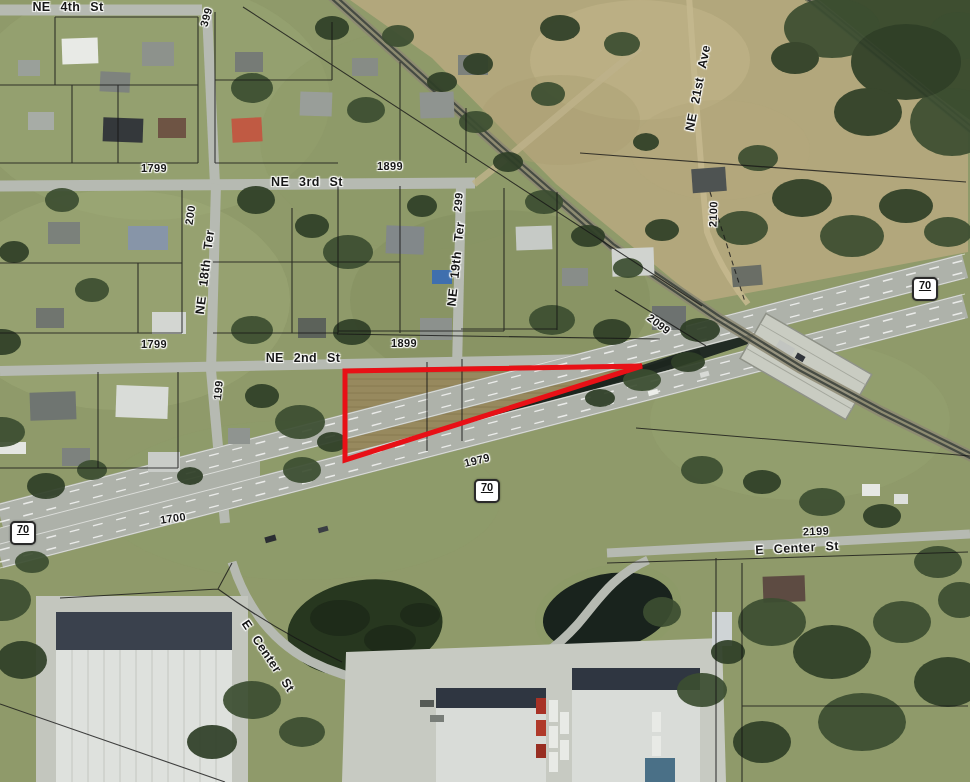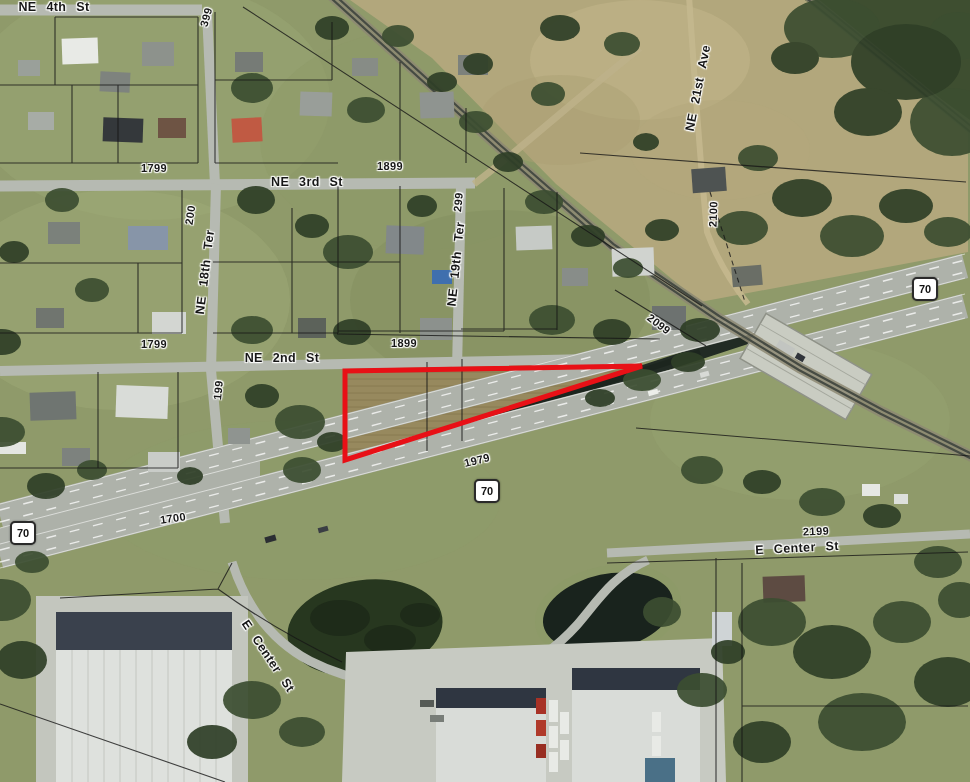--- a/index.html
+++ b/index.html
@@ -6,23 +6,23 @@
   .map{position:relative;width:970px;height:782px;overflow:hidden;background:#8f9a6a;
        font-family:"Liberation Sans",sans-serif;}
   .map svg{position:absolute;left:0;top:0;}
   .lbl{position:absolute;font:bold 11px "Liberation Sans",sans-serif;color:#171717;
        white-space:nowrap;letter-spacing:.4px;z-index:5;
        text-shadow:-1px -1px 1px rgba(255,255,255,.95),1px -1px 1px rgba(255,255,255,.95),
                    -1px 1px 1px rgba(255,255,255,.95),1px 1px 1px rgba(255,255,255,.95),
                    0 0 3px rgba(255,255,255,.85);}
   .lbl.street{font-size:12.5px;word-spacing:6px;}
   .shield{position:absolute;width:22px;height:20px;background:#fff;border:2px solid #2a2a2a;
-          border-radius:5px;display:flex;align-items:center;justify-content:center;
+          border-radius:5px;display:flex;justify-content:center;
           font:bold 11px "Liberation Sans",sans-serif;color:#111;z-index:6;
-          transform:translate(-50%,-50%);box-shadow:0 0 2px rgba(0,0,0,.45);}
+          transform:translate(-50%,-50%);box-shadow:0 0 2px rgba(0,0,0,.45);text-decoration:underline;}
 </style>
 </head>
 <body>
 
 <div class="map">
 <svg width="970" height="782" viewBox="0 0 970 782">
 
   <g>
     <rect x="0" y="0" width="970" height="782" fill="#8f9a6a"></rect>
     <ellipse cx="150" cy="100" rx="180" ry="120" fill="#9aa573" opacity=".5"></ellipse>
@@ -291,23 +291,23 @@
              M0,704 L225,782
              M218,589 C258,618 300,642 342,662"></path>
     <path d="M710,192 L745,302" stroke-dasharray="5 4"></path>
   </g>
 
   <g>
     <polygon fill="none" stroke="#e81016" stroke-width="5" stroke-linejoin="miter" points="345,371 642,366 345,460"></polygon>
   </g>
 </svg>
 
-  <span class="lbl street" style="left:54px;top:7px;transform:translate(-50%,-50%)">NE 4th St</span>
+  <span class="lbl street" style="left:68px;top:7px;transform:translate(-50%,-50%)">NE 4th St</span>
   <span class="lbl street" style="left:307px;top:182px;transform:translate(-50%,-50%)">NE 3rd St</span>
-  <span class="lbl street" style="left:282px;top:358px;transform:translate(-50%,-50%)">NE 2nd St</span>
+  <span class="lbl street" style="left:303px;top:358px;transform:translate(-50%,-50%)">NE 2nd St</span>
   <span class="lbl street" style="left:205px;top:272px;transform:translate(-50%,-50%) rotate(-83deg)">NE 18th Ter</span>
   <span class="lbl street" style="left:456px;top:264px;transform:translate(-50%,-50%) rotate(-84deg)">NE 19th Ter</span>
   <span class="lbl street" style="left:698px;top:88px;transform:translate(-50%,-50%) rotate(-79deg)">NE 21st Ave</span>
   <span class="lbl street" style="left:797px;top:548px;transform:translate(-50%,-50%) rotate(-3deg)">E Center St</span>
   <span class="lbl street" style="left:268px;top:656px;transform:translate(-50%,-50%) rotate(56deg)">E Center St</span>
 
   <span class="lbl num" style="left:206px;top:17px;transform:translate(-50%,-50%) rotate(-75deg)">399</span>
   <span class="lbl num" style="left:154px;top:168px;transform:translate(-50%,-50%)">1799</span>
   <span class="lbl num" style="left:390px;top:166px;transform:translate(-50%,-50%)">1899</span>
   <span class="lbl num" style="left:190px;top:215px;transform:translate(-50%,-50%) rotate(-82deg)">200</span>

